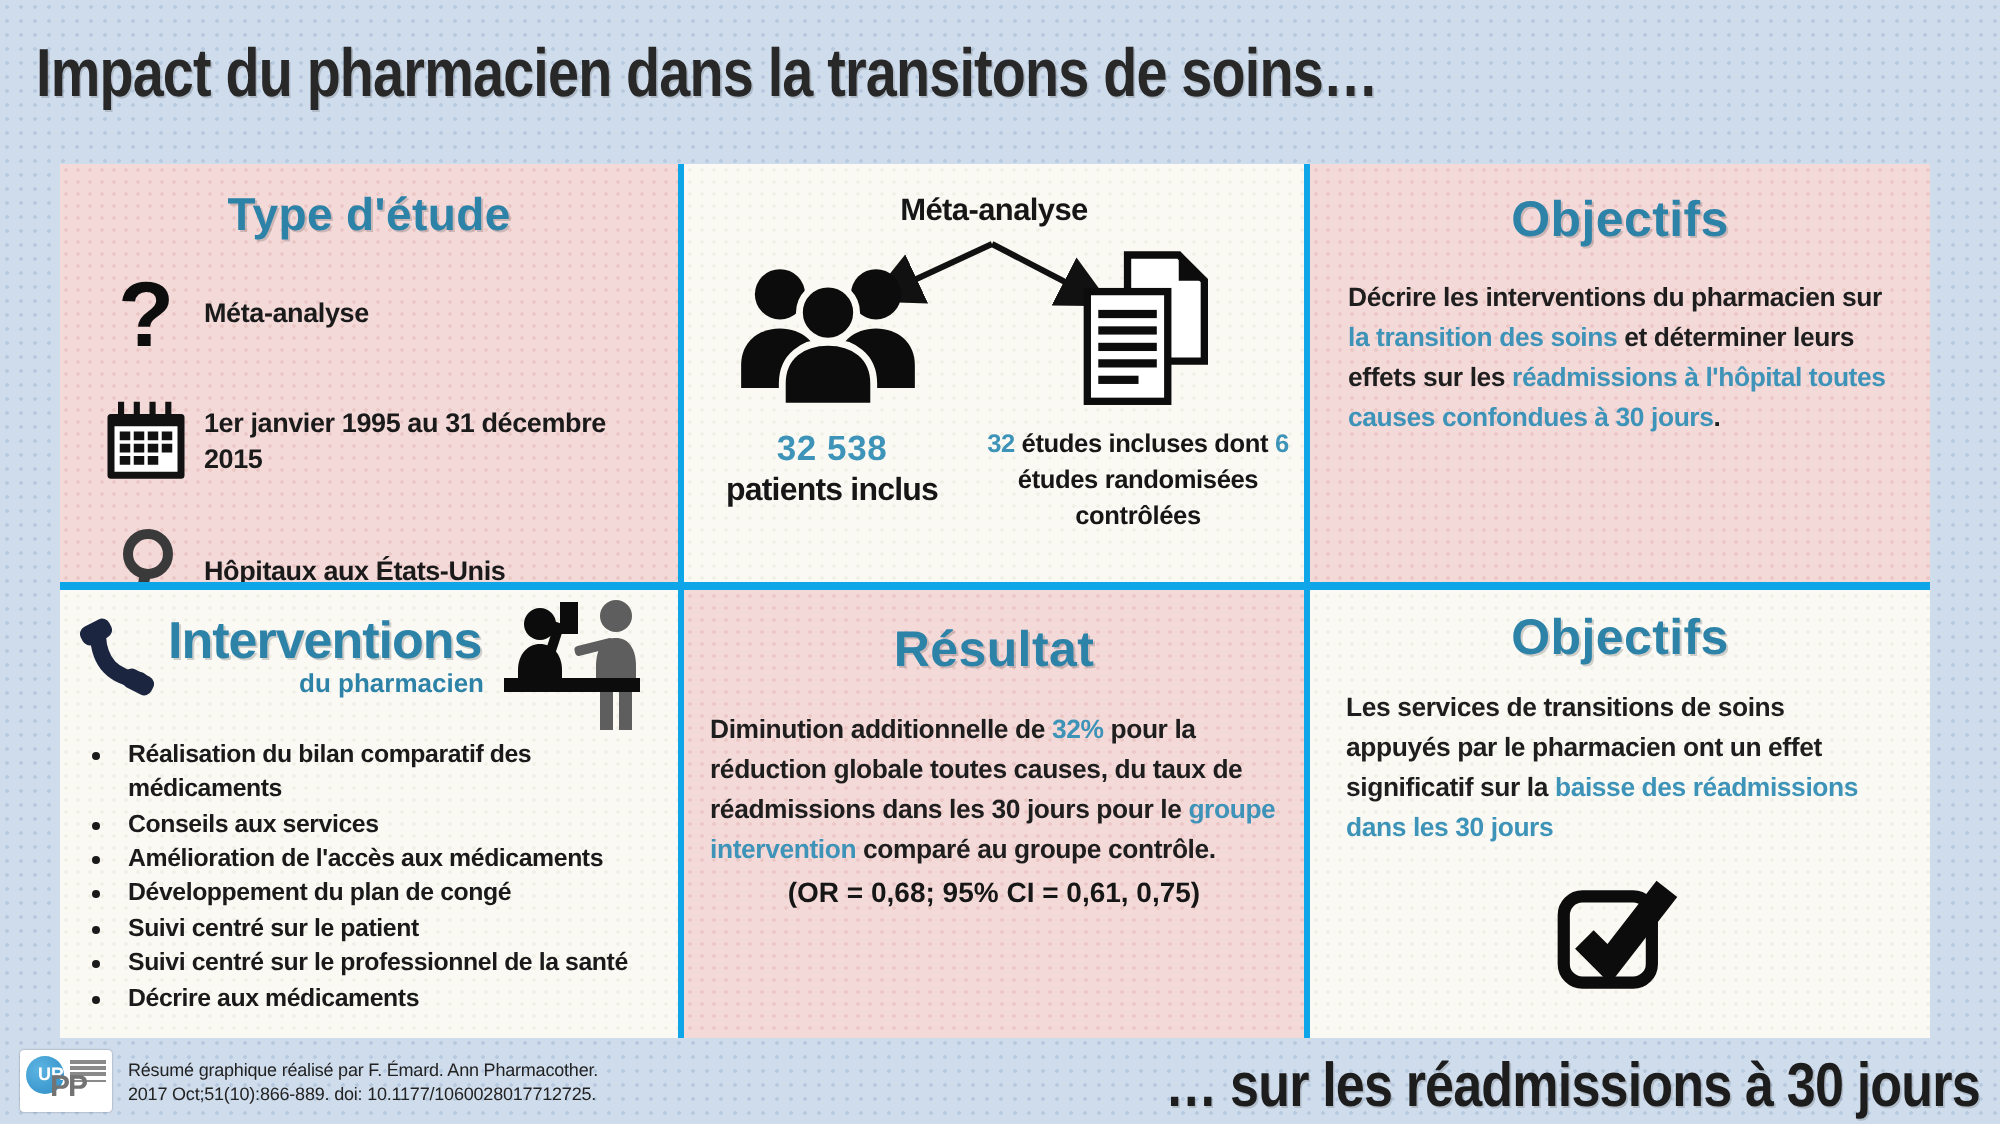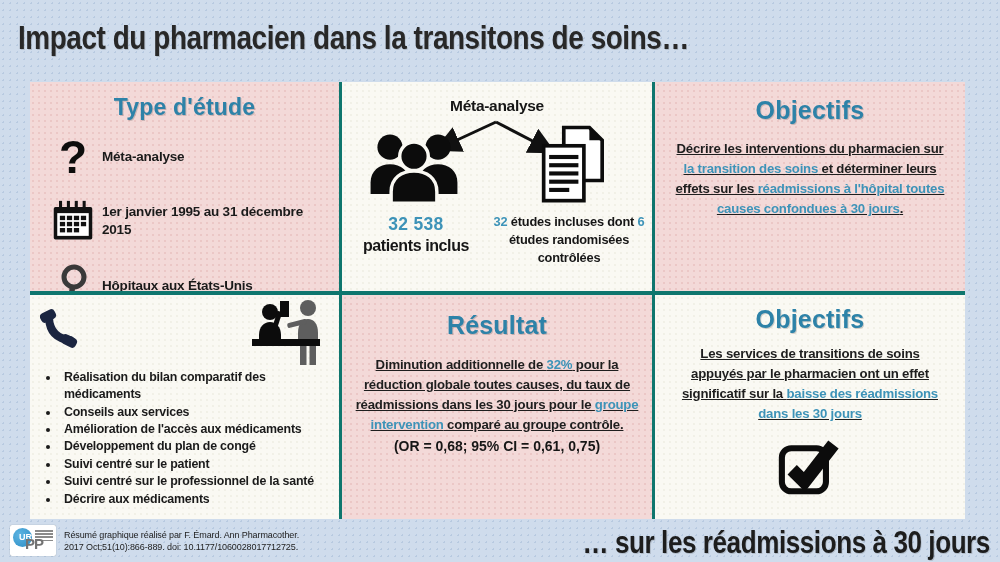--- a/index.html
+++ b/index.html
@@ -15,40 +15,40 @@
     position:absolute; left:18px; top:18px;
     font-size:34px; font-weight:bold; color:#282828;
     letter-spacing:-0.5px; white-space:nowrap;
     transform:scaleX(0.82); transform-origin:left center;
     text-shadow:1px 1px 0 rgba(0,0,0,0.15);
   }
   .grid {
     position:absolute; left:30px; top:82px; width:935px; height:437px;
     display:grid; grid-template-columns:309px 310px 310px;
     grid-template-rows:209px 224px; gap:4px 3px;
-    background:#0f766e;
+    background:#0ea5e9;
   }
   .cell { position:relative; overflow:hidden; }
   .cell.pink {
     background-color:#f3d9d8;
     background-image: radial-gradient(rgba(205,125,125,0.20) 1px, transparent 1px);
     background-size:6px 6px;
   }
   .cell.cream {
     background-color:#faf9f3;
     background-image: radial-gradient(rgba(160,160,125,0.10) 1px, transparent 1px);
     background-size:6px 6px;
   }
   .panel-h {
     text-align:center; color:#2d82a8; font-weight:bold; font-size:25px;
     letter-spacing:0.2px; text-shadow:1px 1px 0 rgba(80,80,80,0.25);
   }
   .body-text {
-    font-weight:bold; color:#1e1e1e; text-align:center;
-    font-size:13.2px; line-height:1.52; letter-spacing:-0.2px;text-decoration:underline;
+    font-weight:bold; color:#1e1e1e; text-align:left;
+    font-size:13.2px; line-height:1.52; letter-spacing:-0.2px;
   }
   .hl { color:#3d93b8; }
 
   
   .c1 .panel-h { margin-top:12px; font-size:23px; }
   .fact-row { display:flex; align-items:center; margin:4px 10px 0 14px; }
   .fact-icon { width:58px; min-width:58px; display:flex; justify-content:center; align-items:center; }
   .fact-text { font-weight:bold; font-size:13.5px; color:#1a1a1a; letter-spacing:-0.2px; line-height:1.35; }
   .qmark { font-size:46px; font-weight:bold; color:#0d0d0d; line-height:1; }
   .row1 { height:56px; margin-top:8px; }
@@ -203,20 +203,24 @@
     <div class="panel-h">Objectifs</div>
     <p class="body-text"><span>Décrire les interventions du pharmacien sur </span><span class="hl">la transition des soins</span><span> et déterminer leurs effets sur les </span><span class="hl">réadmissions à l'hôpital toutes causes confondues à 30 jours</span><span>.</span></p>
   </div>
 
   <div class="cell cream c4">
     <svg class="phone" width="40" height="40" viewBox="0 0 40 40">
       <path d="M9,9 Q10,29 30,31" fill="none" stroke="#1b2540" stroke-width="8" stroke-linecap="round"></path>
       <rect x="0" y="2" width="16" height="10" rx="4" fill="#1b2540" transform="rotate(-27 8 7)"></rect>
       <rect x="24" y="24" width="10" height="16" rx="4" fill="#1b2540" transform="rotate(-63 29 32)"></rect>
     </svg>
+    <div class="head-block">
+      <div class="head-main">Interventions</div>
+      <div class="head-sub">du pharmacien</div>
+    </div>
     <svg class="counter" width="80" height="68" viewBox="0 0 80 68">
       <circle cx="57" cy="9" r="8" fill="#5e5e5e"></circle>
       <path d="M47,42 v-8 c0,-9 4,-14 10,-14 s10,5 10,14 v8 z" fill="#5e5e5e"></path>
       <rect x="36" y="22" width="20" height="5" rx="2" fill="#5e5e5e" transform="rotate(-14 46 24)"></rect>
       <rect x="49" y="44" width="6.5" height="22" fill="#5e5e5e"></rect>
       <rect x="58.5" y="44" width="6.5" height="22" fill="#5e5e5e"></rect>
       <circle cx="19" cy="13" r="8" fill="#0c0c0c"></circle>
       <path d="M8,42 v-6 c0,-8 5,-13 11,-13 s11,5 11,13 v6 z" fill="#0c0c0c"></path>
       <rect x="24" y="12" width="5" height="18" fill="#0c0c0c" transform="rotate(18 26 20)"></rect>
       <rect x="29" y="2" width="9" height="16" fill="#0c0c0c"></rect>

